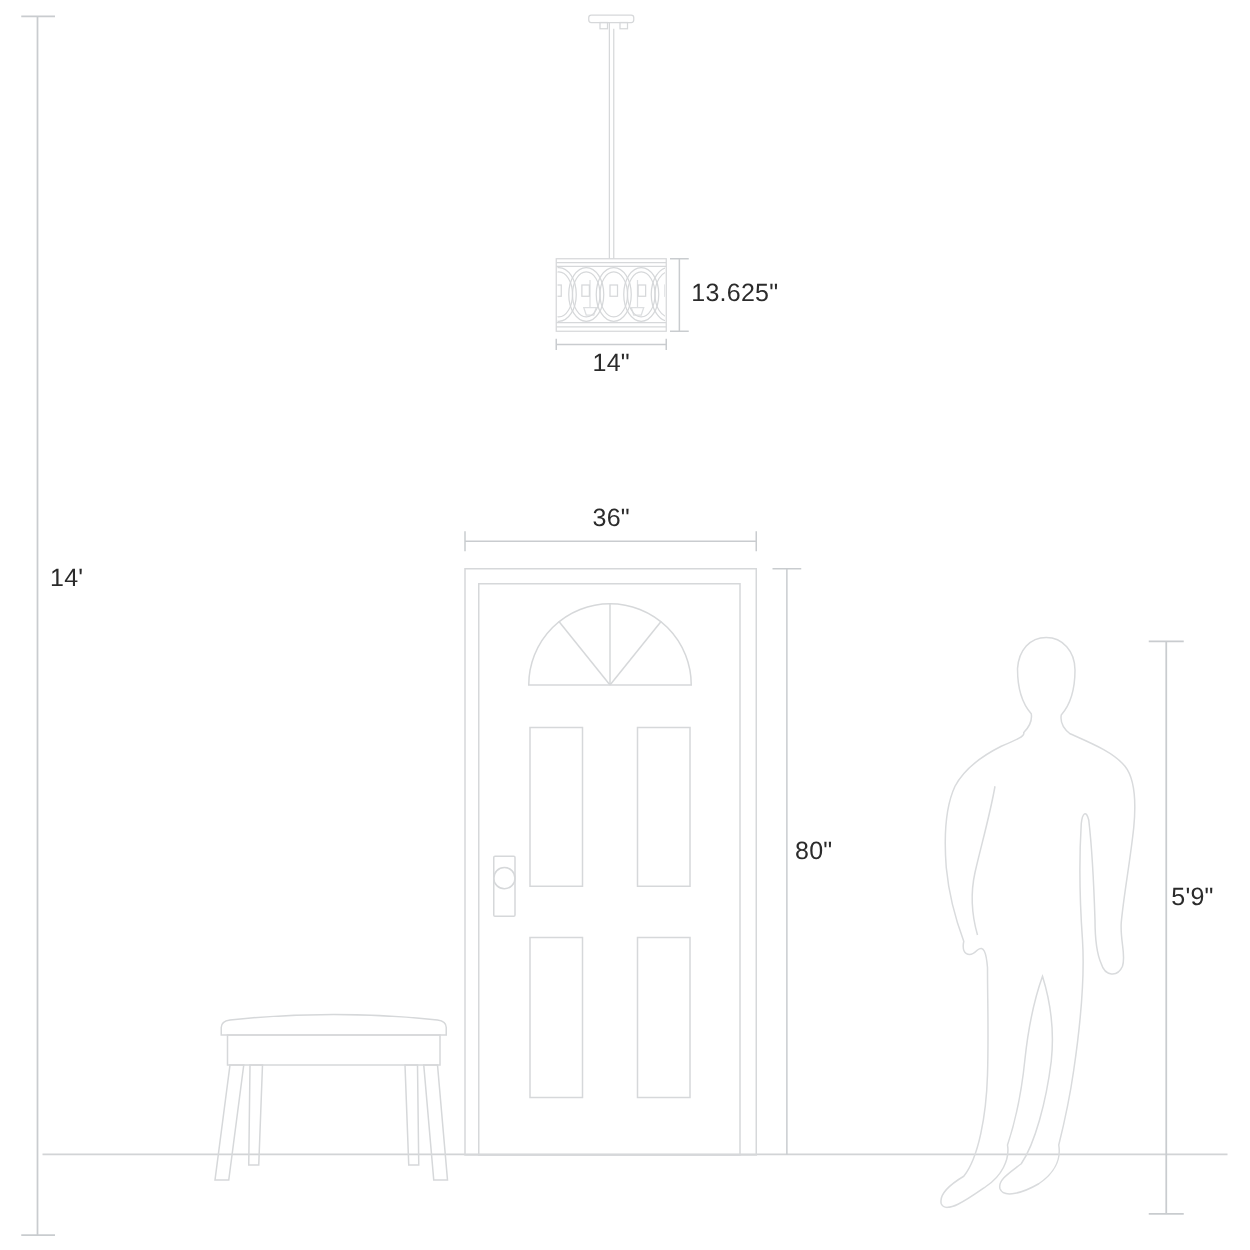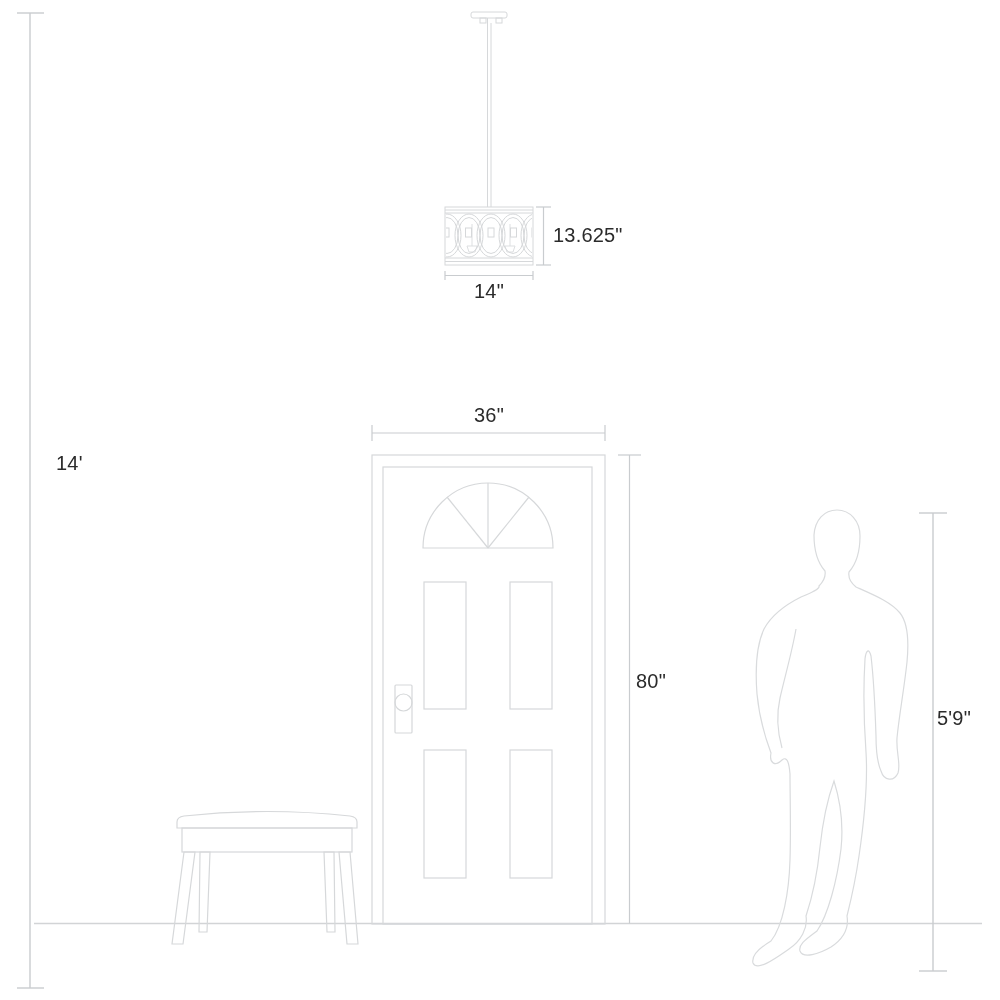--- a/index.html
+++ b/index.html
@@ -183,21 +183,21 @@
       <path d="M 796,629 C 792,652 785,676 780,698 C 776,716 778,734 782,748"></path>
     </g>
 
     <g stroke="#c9cccf" stroke-width="1.4" fill="none">
       <line x1="933" y1="513" x2="933" y2="971"></line>
       <line x1="919" y1="513" x2="947" y2="513"></line>
       <line x1="919" y1="971" x2="947" y2="971"></line>
     </g>
   </svg>
 
-  <div class="dim-label" style="left:56px; top:453px;">14'</div>
+  <div class="dim-label" style="left:40px; top:453px;">14'</div>
 
   <div class="dim-label" style="left:553px; top:225px;">13.625"</div>
 
   <div class="dim-label centered" style="left:489px; top:281px;">14"</div>
 
   <div class="dim-label centered" style="left:489px; top:405px;">36"</div>
 
   <div class="dim-label" style="left:636px; top:671px;">80"</div>
 
   <div class="dim-label" style="left:937px; top:708px;">5'9"</div>

